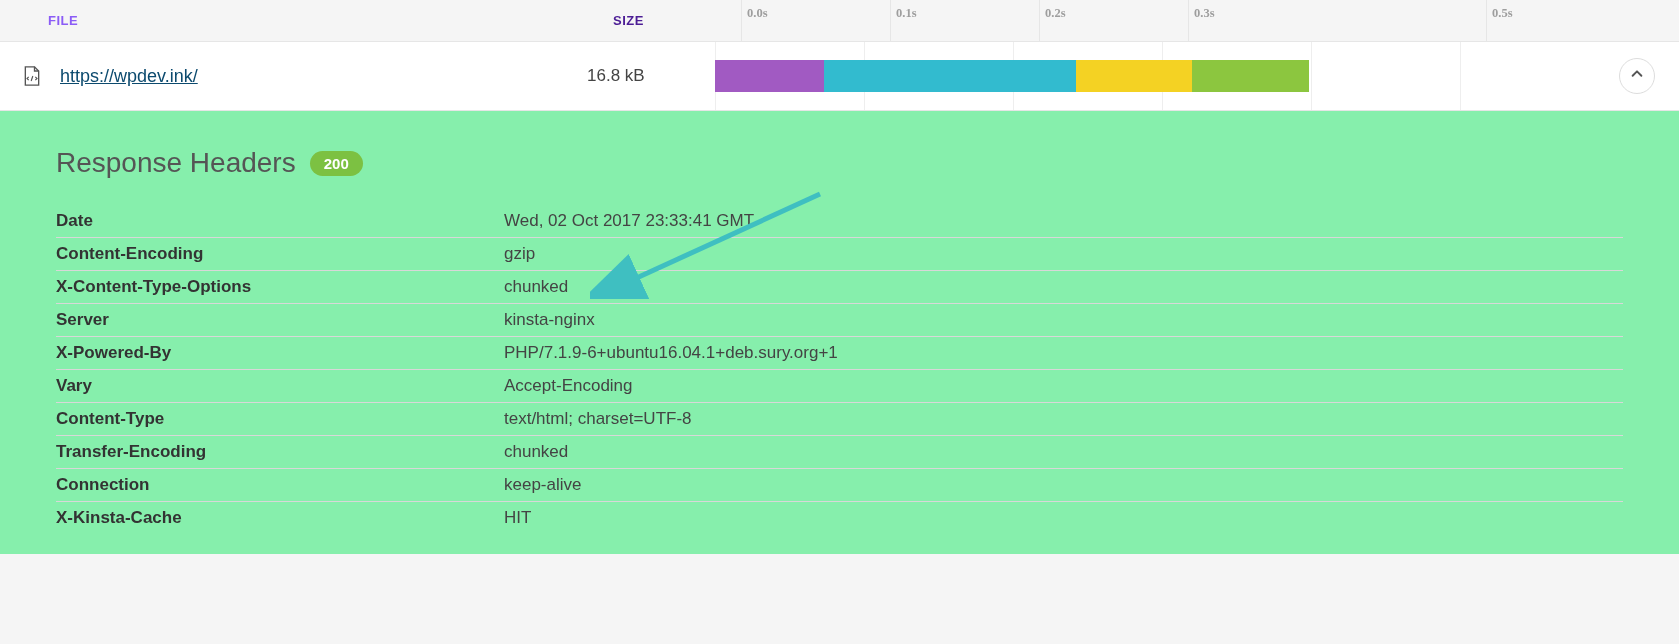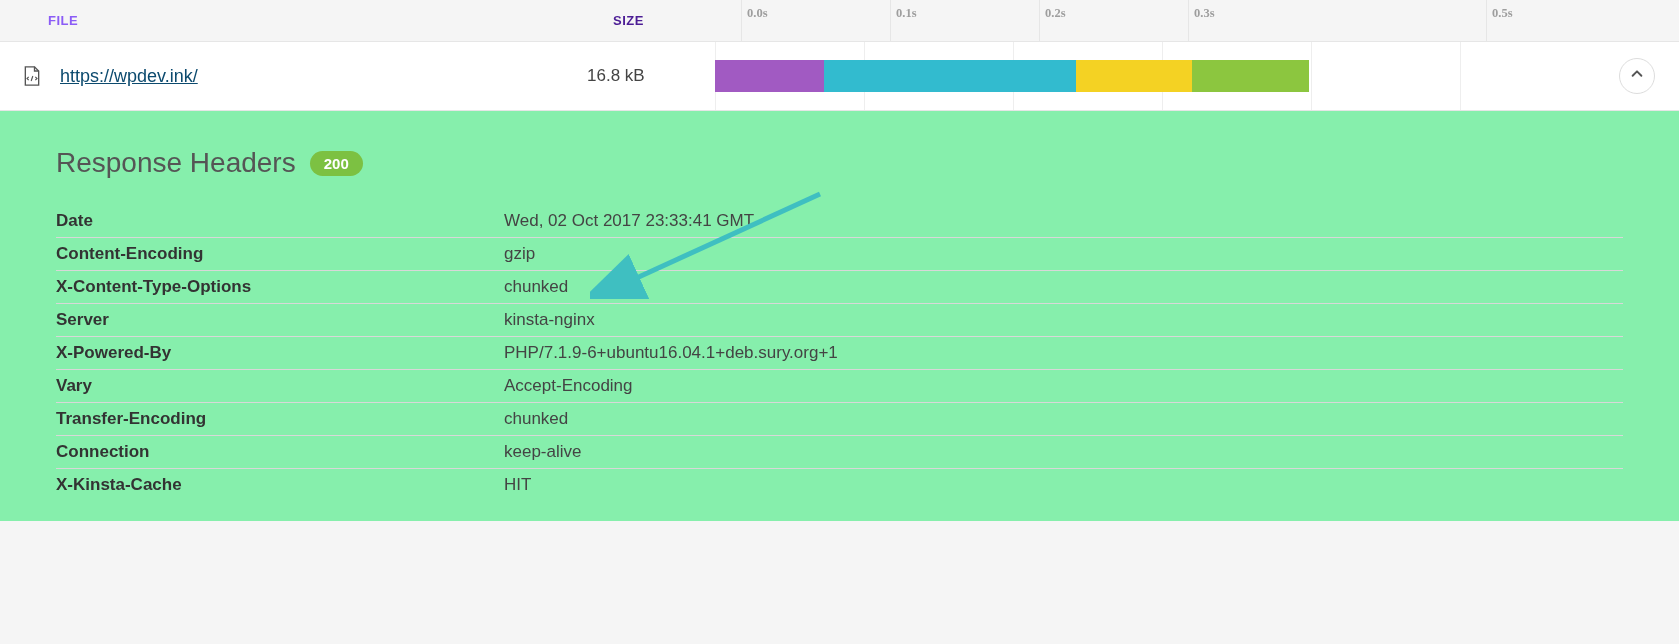--- a/index.html
+++ b/index.html
@@ -283,20 +283,24 @@
         </div>
         <div class="hrow">
           <div class="hkey">X-Powered-By</div>
           <div class="hval">PHP/7.1.9-6+ubuntu16.04.1+deb.sury.org+1</div>
         </div>
         <div class="hrow">
           <div class="hkey">Vary</div>
           <div class="hval">Accept-Encoding</div>
         </div>
         <div class="hrow">
+          <div class="hkey">Content-Type</div>
+          <div class="hval">text/html; charset=UTF-8</div>
+        </div>
+        <div class="hrow">
           <div class="hkey">Transfer-Encoding</div>
           <div class="hval">chunked</div>
         </div>
         <div class="hrow">
           <div class="hkey">Connection</div>
           <div class="hval">keep-alive</div>
         </div>
         <div class="hrow">
           <div class="hkey">X-Kinsta-Cache</div>
           <div class="hval">HIT</div>

